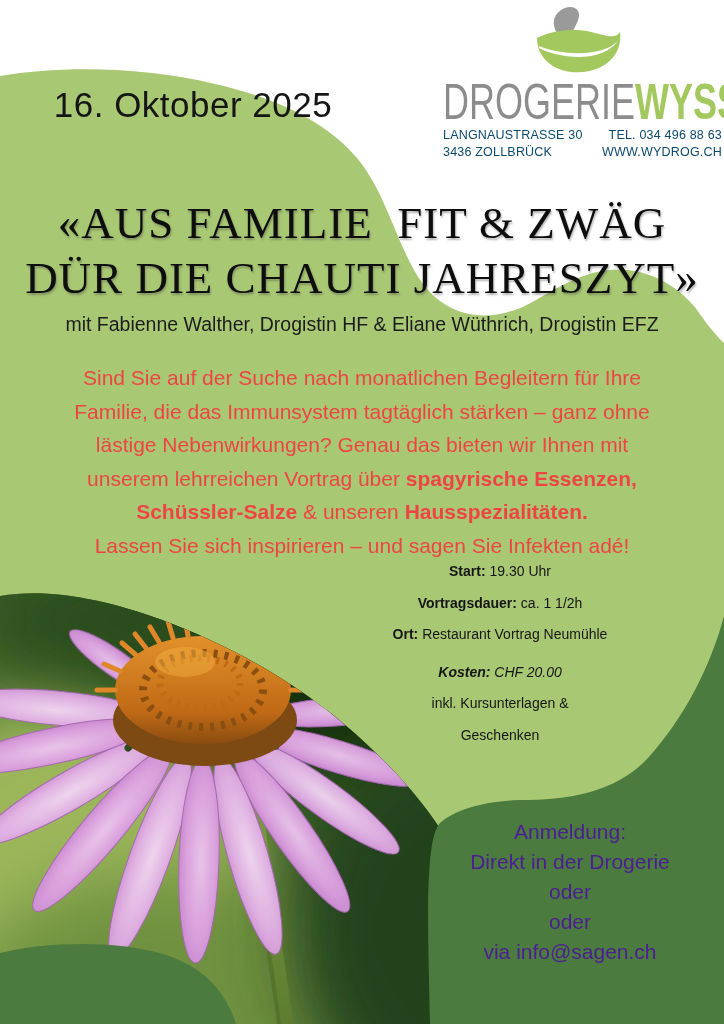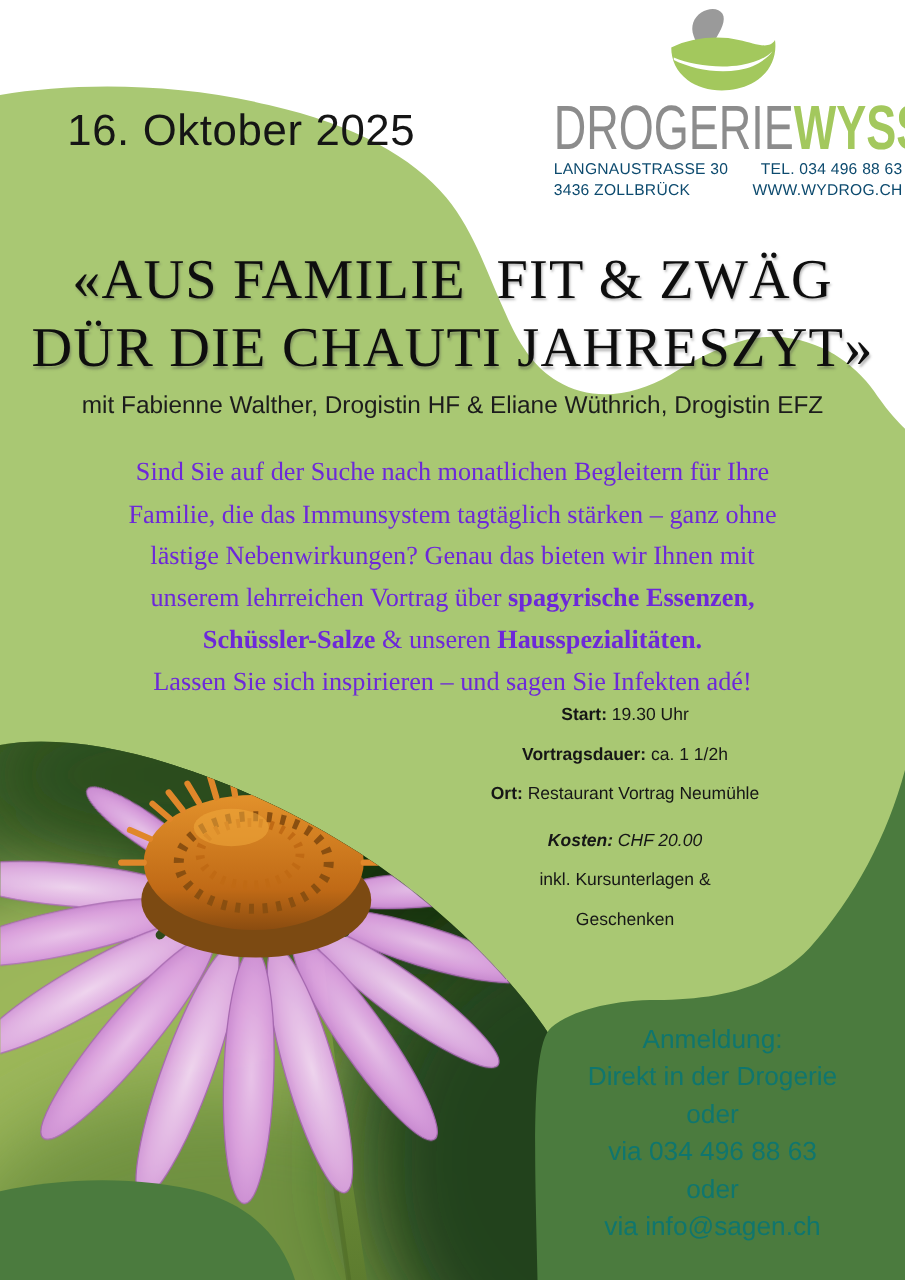--- a/index.html
+++ b/index.html
@@ -27,31 +27,31 @@
 
   
   .title-block{left:20px;top:196px;width:684px;text-align:center;z-index:2;}
   .title-line{font-family:"Liberation Serif", serif;font-size:45px;line-height:55px;
     color:#0e0e0e;letter-spacing:1px;white-space:pre;
     text-shadow:1px 2px 2px rgba(70,70,70,.4);}
   .subtitle{margin-top:7px;font-size:19.5px;color:#1c1c1c;}
 
   
   .intro-block{left:30px;top:361px;width:664px;text-align:center;
-    font-size:21px;line-height:33.5px;color:#6d28d9;font-family:Liberation Serif, serif;}
+    font-size:21px;line-height:33.5px;color:#ef4444;}
   .b{font-weight:bold;}
 
   
   .details-block{left:290px;top:556px;width:420px;text-align:center;
     font-size:14px;line-height:31.5px;color:#161616;}
   .details-gap{margin-top:6px;font-style:italic;}
 
   
   .registration-block{left:425px;top:817px;width:290px;text-align:center;
-    font-size:21px;line-height:30px;color:#0f766e;}
+    font-size:21px;line-height:30px;color:#4c1d95;}
 </style>
 </head>
 <body>
 
 <div class="page">
 
   <svg class="bg-svg" viewBox="0 0 724 1024" xmlns="http://www.w3.org/2000/svg">
     <defs>
       <clipPath id="photoClip">
         <path d="M 0,596 C 45,588 102,598 162,620 C 232,646 294,682 344,724
@@ -198,18 +198,17 @@
     <div><span class="b">Ort:</span><span> Restaurant Vortrag Neumühle</span></div>
     <div class="details-gap"><span class="b">Kosten:</span><span> CHF 20.00</span></div>
     <div>inkl. Kursunterlagen &amp;</div>
     <div>Geschenken</div>
   </div>
 
   <div class="layer registration-block">
     <div>Anmeldung:</div>
     <div>Direkt in der Drogerie</div>
     <div>oder</div>
-    <div>via 034 496 88 63</div>
     <div>oder</div>
     <div>via info@sagen.ch</div>
   </div>
 
 </div>
 
 </body></html>

